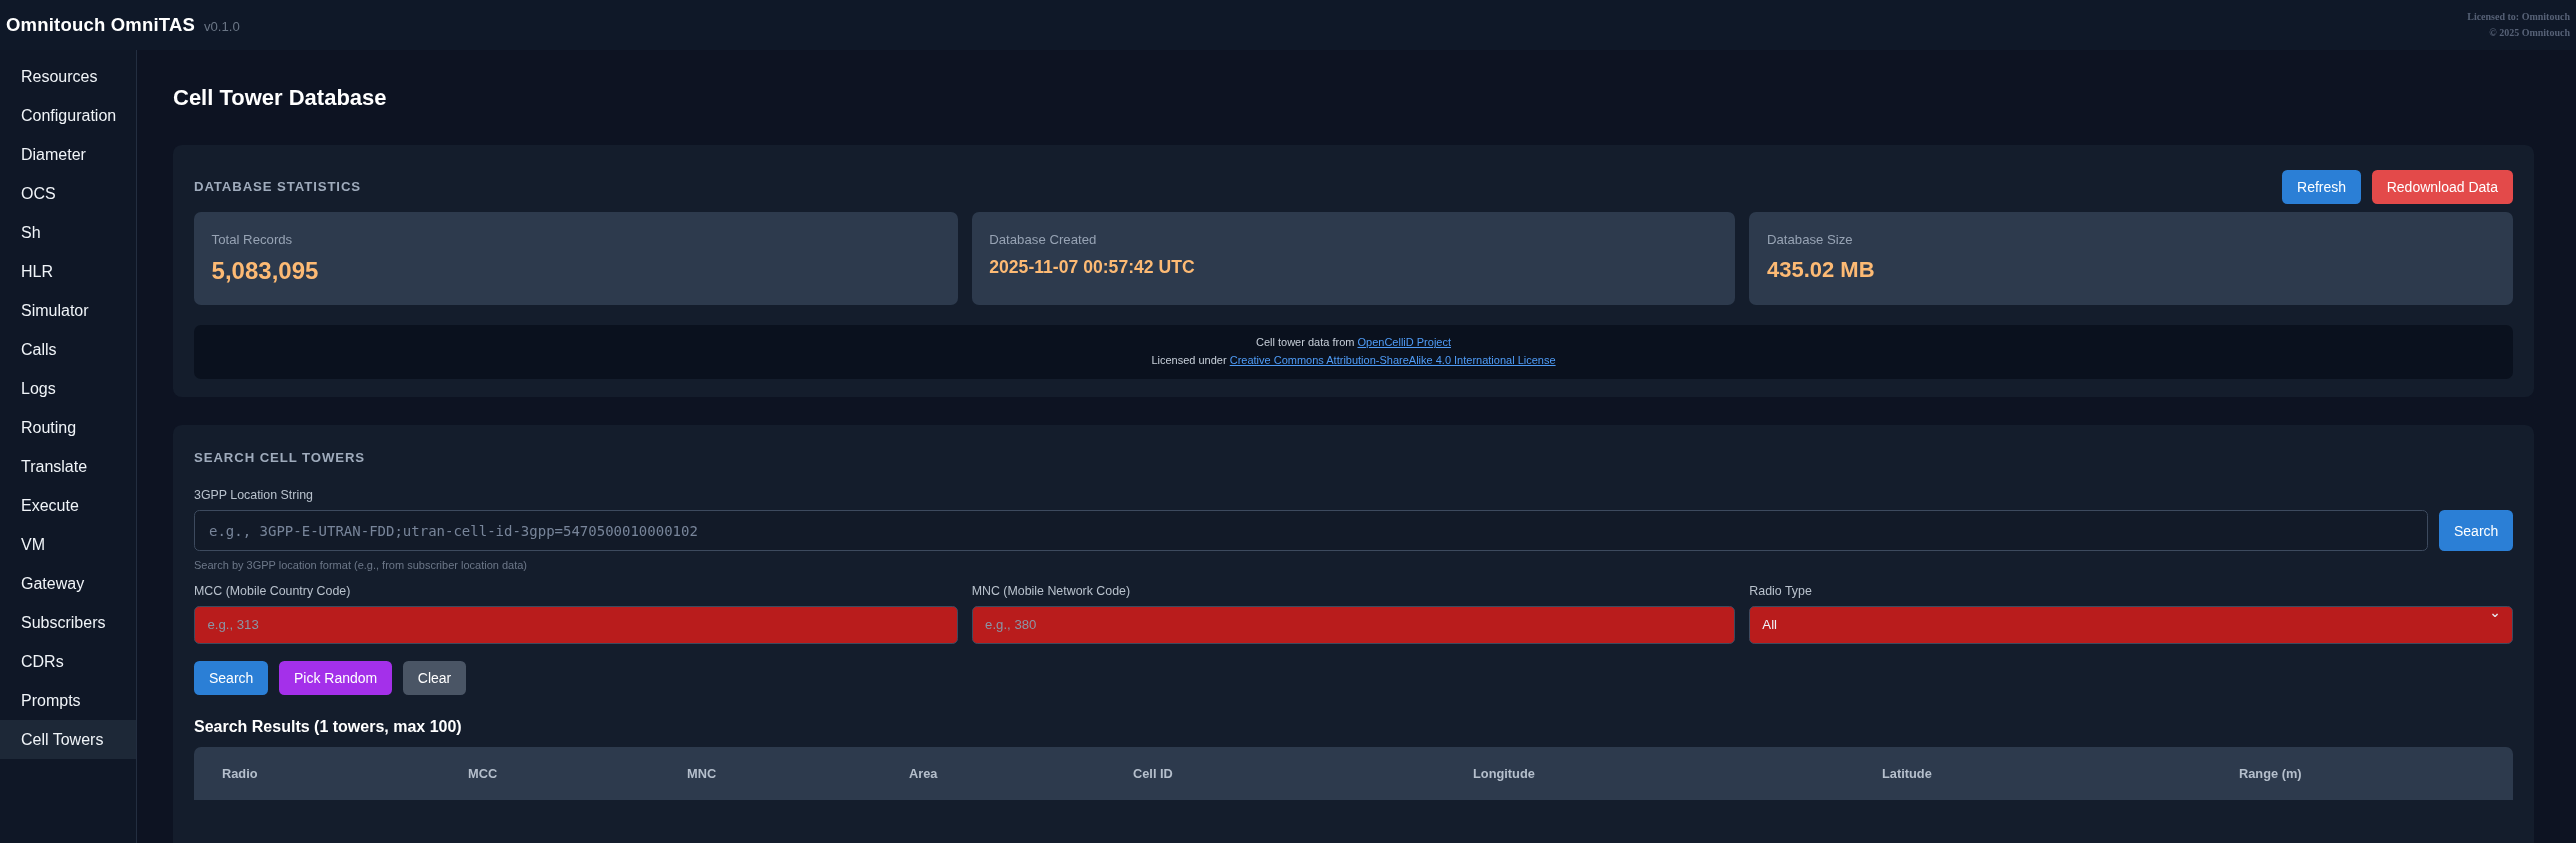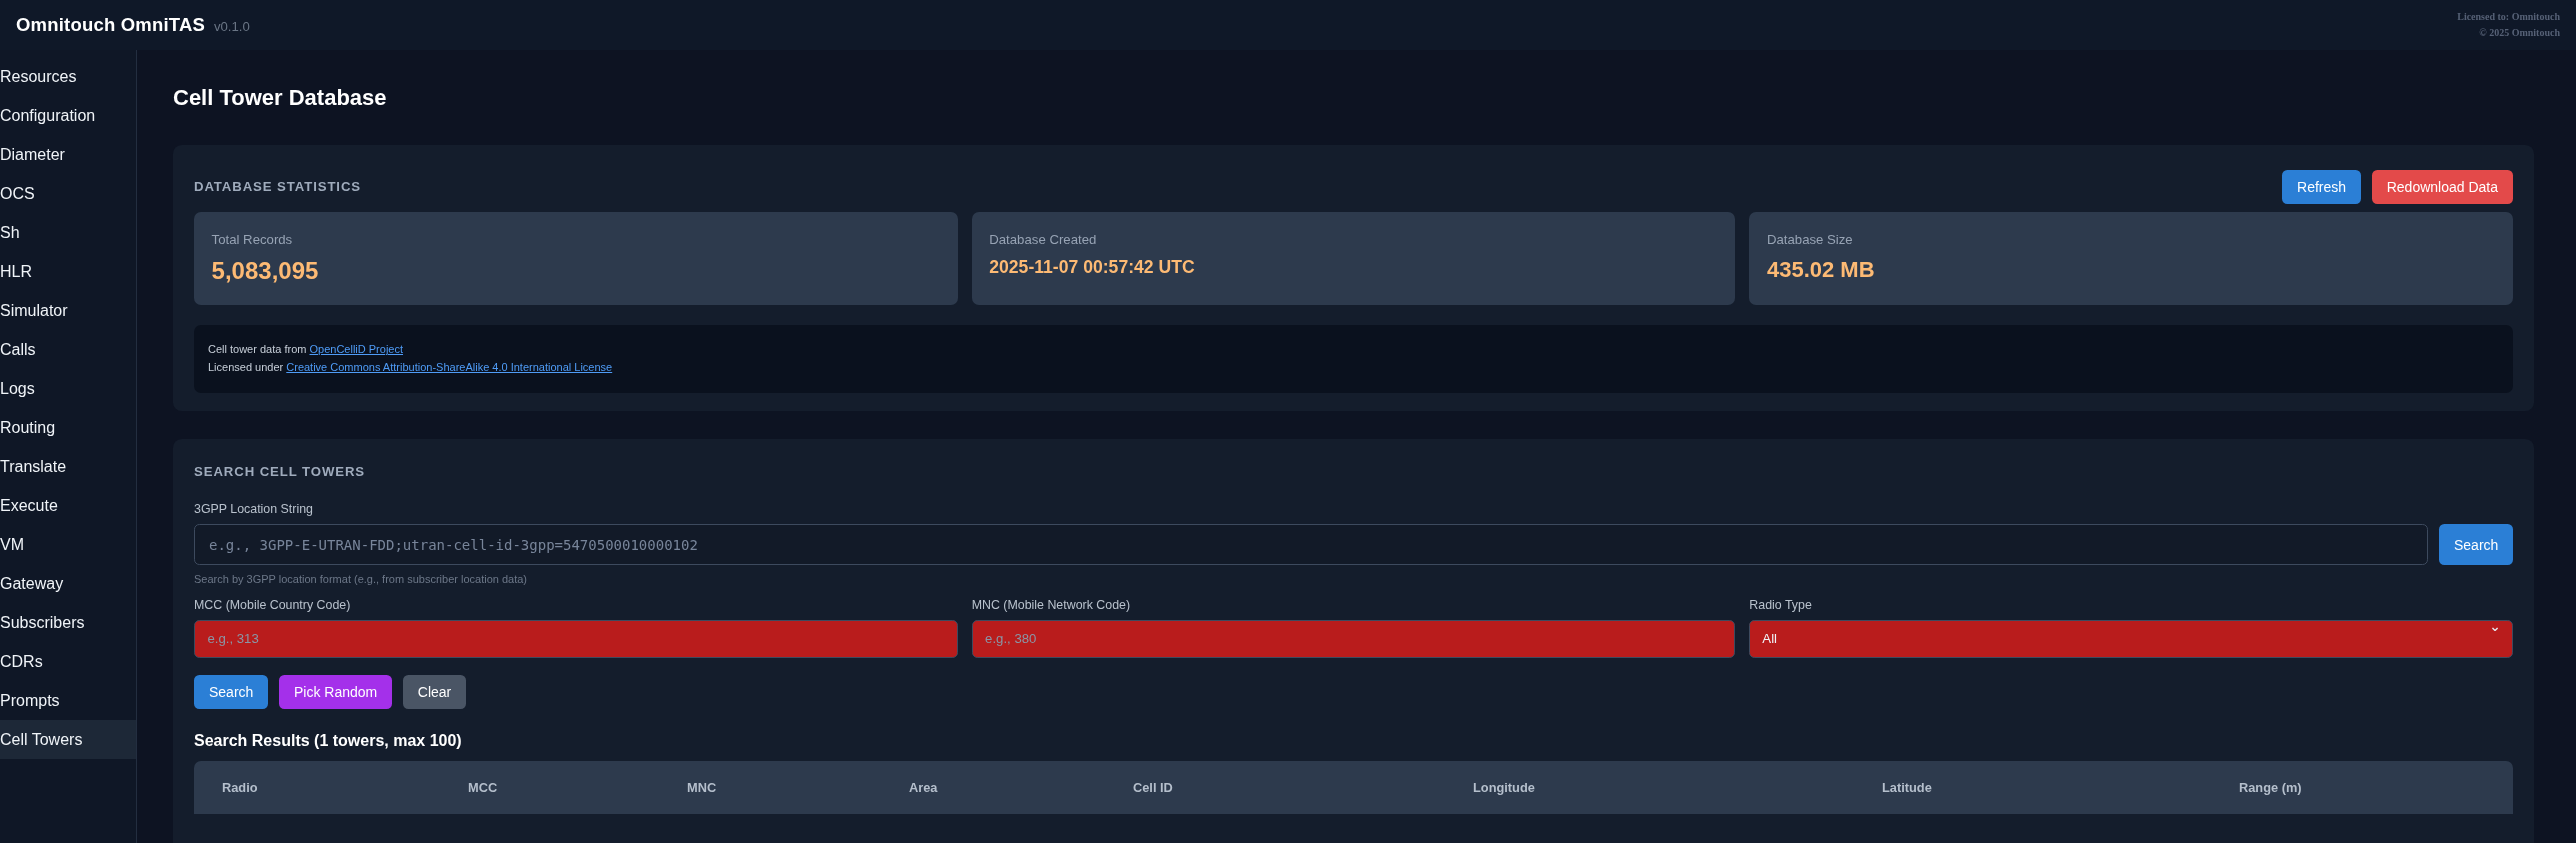--- a/index.html
+++ b/index.html
@@ -6,36 +6,36 @@
   html, body { width: 2576px; height: 844px; overflow: hidden; }
   body {
     font-family: "Liberation Sans", "DejaVu Sans", sans-serif;
     background: #0d1322;
     color: #eef2f7;
   }
   
   .header {
     height: 50px; background: #0f1828;
     display: flex; align-items: center; justify-content: space-between;
-    padding: 0 16px;
+    padding: 0 6px;
   }
   .brand { display: flex; align-items: baseline; gap: 8.8px; }
   .brand-title { font-size: 18.5px; font-weight: 700; color: #ffffff; letter-spacing: 0.2px; }
   .brand-version { font-size: 13.2px; color: #6a7585; font-weight: 500; }
   .license-block { text-align: right; line-height: 1.6; }
   .license-block div { font-size: 10px; color: #566176; font-weight: 700; font-family: Liberation Serif, serif; }
   
   .shell { display: flex; height: 793px; }
   .sidebar {
     width: 137px; background: #0f1726; border-right: 0.9px solid #232e40;
     padding-top: 7px; flex-shrink: 0;
   }
   .side-item {
     height: 39px; display: flex; align-items: center;
-    padding-left: 0; font-size: 16px; font-weight: 500; color: #f0f4f8;
+    padding-left: 21px; font-size: 16px; font-weight: 500; color: #f0f4f8;
     cursor: pointer; white-space: nowrap;
   }
   .side-item.active { background: #1d2837; }
   .main { flex: 1; padding: 0 42px 0 36px; overflow: hidden; }
   .page-title { margin-top: 35px; font-size: 22px; font-weight: 700; color: #ffffff; }
   
   .panel {
     background: #141d2c; border-radius: 8.8px;
     padding: 25px 21px 17.6px 21px; margin-top: 34px;
   }
@@ -60,21 +60,21 @@
     padding: 19.4px 17.6px; min-height: 93px;
   }
   .card-label { font-size: 13.2px; color: #97a3b4; }
   .card-value { margin-top: 10.6px; font-weight: 700; color: #fdba74; }
   .card-value.big { font-size: 24px; }
   .card-value.mid { font-size: 17.6px; }
   .card-value.size { font-size: 22px; }
   
   .attribution {
     margin-top: 20px; background: #0a111e; border-radius: 7px;
-    padding: 16px 14px; font-size: 11px; color: #c7cfd9; line-height: 1.62;
+    padding: 9px 14px; font-size: 11px; color: #c7cfd9; line-height: 1.62; text-align: center;
   }
   .attribution a { color: #4f9cf7; text-decoration: underline; cursor: pointer; }
   
   .panel.search-panel { margin-top: 28px; height: 529px; }
   .field-label { font-size: 12.4px; color: #b9c2cd; font-weight: 500; }
   .loc-label { margin-top: 23px; }
   .loc-row { display: flex; gap: 10.6px; margin-top: 8.8px; }
   .loc-input {
     flex: 1; height: 41px; background: #121a28; border: 0.9px solid #3d4a5e;
     border-radius: 5.3px; padding: 0 14px; color: #dfe6ee;

